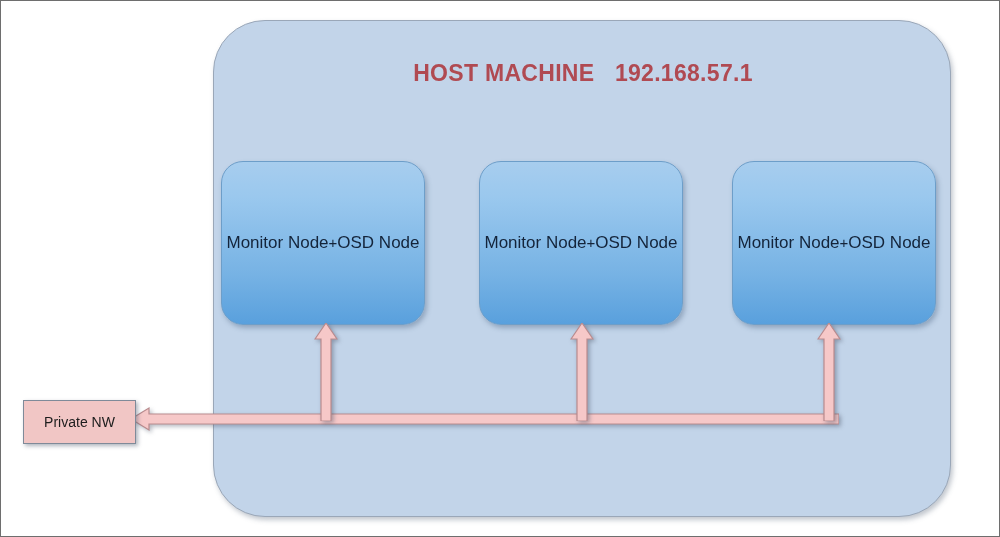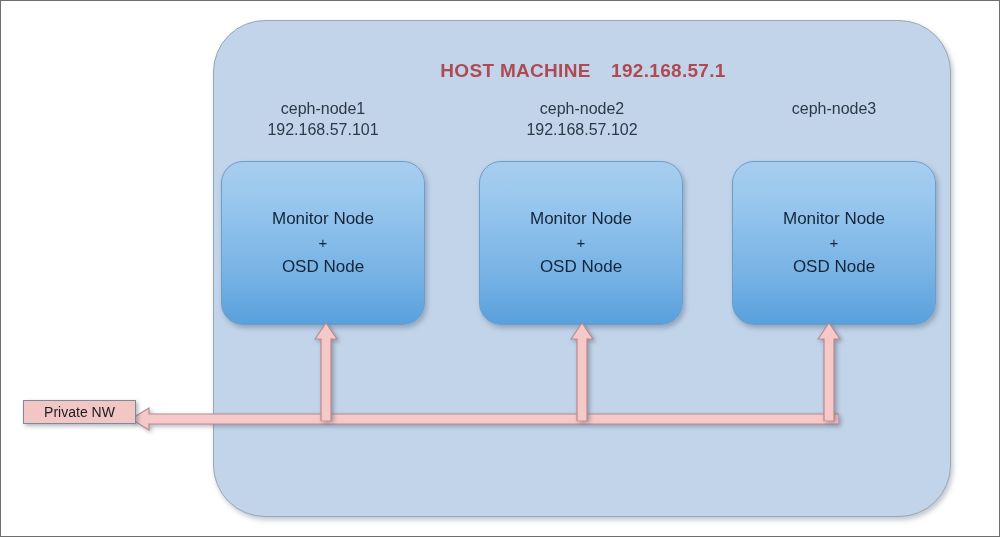--- a/index.html
+++ b/index.html
@@ -43,21 +43,21 @@
     left: 0;
     top: 39px;
     width: 738px;
     text-align: center;
     white-space: nowrap;
   }
   .host-title,
   .host-ip {
     display: inline-block;
     color: #b04a52;
-    font-size: 19px;
+    font-size: 23px;
     font-weight: bold;
     letter-spacing: 0.3px;
     vertical-align: baseline;
   }
   .host-ip { margin-left: 16px; }
 
   
   .node-caption {
     position: absolute;
     width: 220px;
@@ -78,21 +78,20 @@
     position: absolute;
     top: 160px;
     width: 204px;
     height: 164px;
     border-radius: 22px;
     border: 1px solid #6d9ec9;
     box-sizing: border-box;
     background: linear-gradient(to bottom, #a7cdee 0%, #9ac8ee 22%, #76b2e4 70%, #59a0dd 100%);
     box-shadow: 2px 3px 5px rgba(70, 95, 125, 0.40);
     display: flex;
-    flex-direction: column;
     align-items: center;
     justify-content: center;
   }
   #node-box-1 { left: 220px; }
   #node-box-2 { left: 478px; }
   #node-box-3 { left: 731px; }
 
   .node-line {
     color: #14243a;
     font-size: 17px;
@@ -125,21 +124,21 @@
     height: 26px;
     filter: drop-shadow(2px 2px 2px rgba(70, 80, 100, 0.40));
   }
 
   
   .private-nw {
     position: absolute;
     left: 22px;
     top: 399px;
     width: 113px;
-    height: 24px;
+    height: 44px;
     background: #f1c6c5;
     border: 1px solid #7f8a99;
     box-sizing: border-box;
     display: flex;
     align-items: center;
     justify-content: center;
     box-shadow: 2px 2px 4px rgba(80, 90, 110, 0.45);
   }
   .private-nw-label {
     color: #1d1d1d;
@@ -154,30 +153,21 @@
 
   <div class="host-container">
 
     <div class="host-title-row">
       <span class="host-title">HOST MACHINE</span>
       <span class="host-ip">192.168.57.1</span>
     </div>
 
   </div>
 
-  <div class="node-caption" id="caption-1">
-    <span class="cap-name">ceph-node1</span>
-    <span class="cap-ip">192.168.57.101</span>
-  </div>
-  <div class="node-caption" id="caption-2">
-    <span class="cap-name">ceph-node2</span>
-    <span class="cap-ip">192.168.57.102</span>
-  </div>
   <div class="node-caption" id="caption-3">
-    <span class="cap-name">ceph-node3</span>
   </div>
 
   <div class="node-box" id="node-box-1">
     <span class="node-line">Monitor Node</span>
     <span class="node-plus">+</span>
     <span class="node-line">OSD Node</span>
   </div>
   <div class="node-box" id="node-box-2">
     <span class="node-line">Monitor Node</span>
     <span class="node-plus">+</span>

